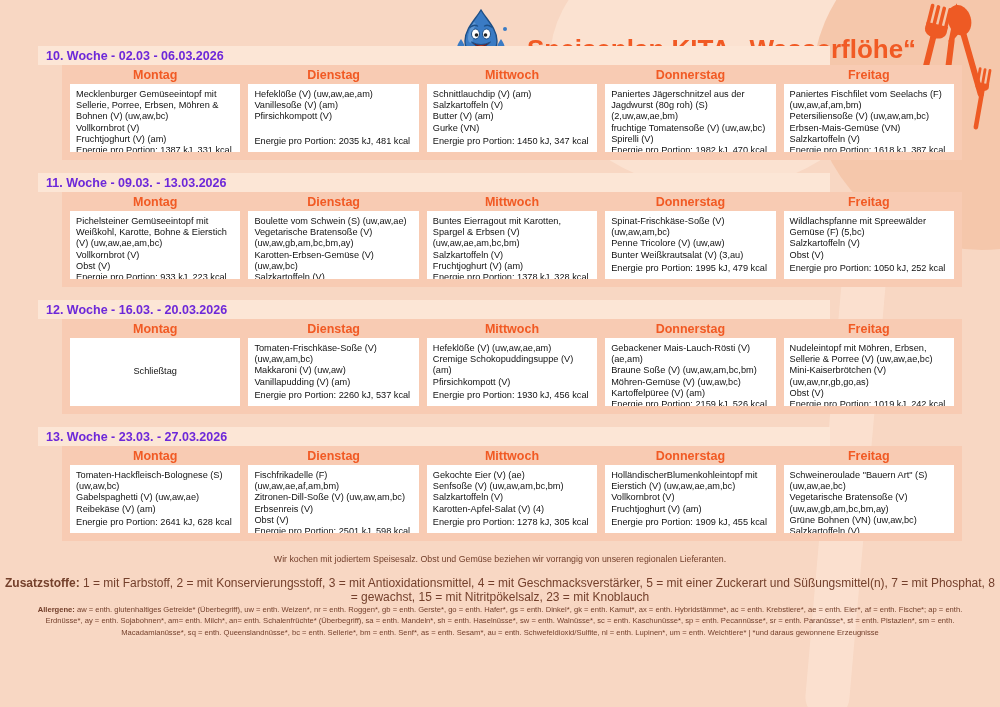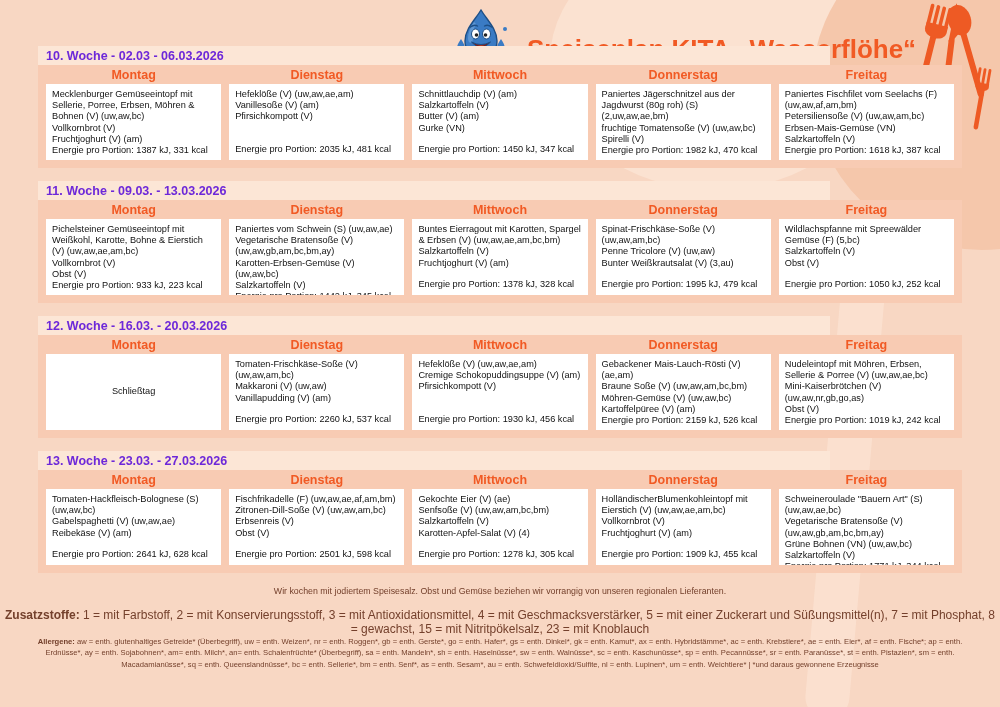--- a/index.html
+++ b/index.html
@@ -17,25 +17,25 @@
 
   
   .header { position:relative; z-index:1; height:46px; }
   .mascot { position:absolute; left:452px; top:8px; }
   .title { position:absolute; left:527px; top:34px; font-size:26px; font-weight:bold; color:#f15a24; white-space:nowrap; }
 
   
   .weeks { position:relative; z-index:1; padding:0 38px; }
   .week { margin-bottom:13px; }
   .week-label { width:792px; background:#fce6d6; font-size:12.5px; font-weight:bold; color:#6d28d9; padding:3px 8px 2px; }
-  .panel { background:#f8cbb3; padding:0 8px 8px; }
+  .panel { background:#f8cbb3; padding:0 8px 8px;margin-left:24px; }
   .day-row { display:grid; grid-template-columns:repeat(5,1fr); gap:8px; }
   .day { text-align:center; color:#f15a24; font-weight:bold; font-size:12.5px; padding:3px 0 2px; }
   .cells { display:grid; grid-template-columns:repeat(5,1fr); gap:8px; }
-  .cell { background:#ffffff; height:76px; padding:5px 6px; font-size:9.2px; line-height:1.22;
+  .cell { background:#ffffff; height:68px; padding:5px 6px; font-size:9.2px; line-height:1.22;
           color:#111; display:flex; flex-direction:column; justify-content:space-between; overflow:hidden; }
   .menu { white-space:pre-line; }
   .energy { white-space:nowrap; }
   .cell.closed { justify-content:center; text-align:center; }
 
   
   .footer { position:relative; z-index:1; text-align:center; color:#74402c; margin-top:1px; }
   .note { font-size:8.8px; font-weight:normal; }
   .zusatz { font-size:12px; margin-top:12px; }
   .lbl { font-weight:bold; }
@@ -161,21 +161,21 @@
           <div class="day">Freitag</div>
         </div>
         <div class="cells">
           <div class="cell">
             <div class="menu">Pichelsteiner Gemüseeintopf mit Weißkohl, Karotte, Bohne &amp; Eierstich (V) (uw,aw,ae,am,bc)
 Vollkornbrot (V)
 Obst (V)</div>
             <div class="energy">Energie pro Portion: 933 kJ, 223 kcal</div>
           </div>
           <div class="cell">
-            <div class="menu">Paniertes vom Schwein (S) (uw,aw,ae)
+            <div class="menu">Boulette vom Schwein (S) (uw,aw,ae)
 Vegetarische Bratensoße (V) (uw,aw,gb,am,bc,bm,ay)
 Karotten-Erbsen-Gemüse (V) (uw,aw,bc)
 Salzkartoffeln (V)</div>
             <div class="energy">Energie pro Portion: 1442 kJ, 345 kcal</div>
           </div>
           <div class="cell">
             <div class="menu">Buntes Eierragout mit Karotten, Spargel &amp; Erbsen (V) (uw,aw,ae,am,bc,bm)
 Salzkartoffeln (V)
 Fruchtjoghurt (V) (am)</div>
             <div class="energy">Energie pro Portion: 1378 kJ, 328 kcal</div>

